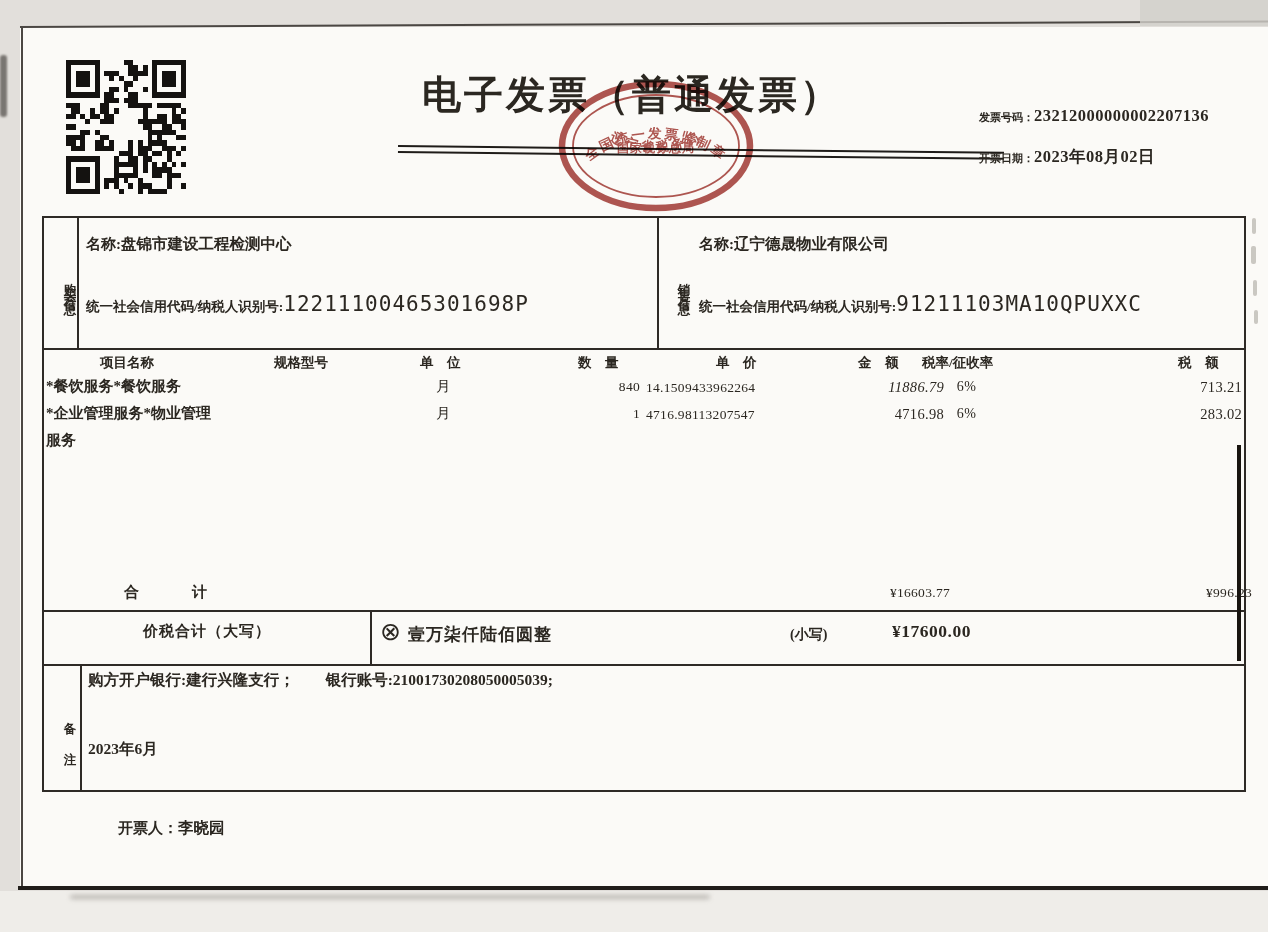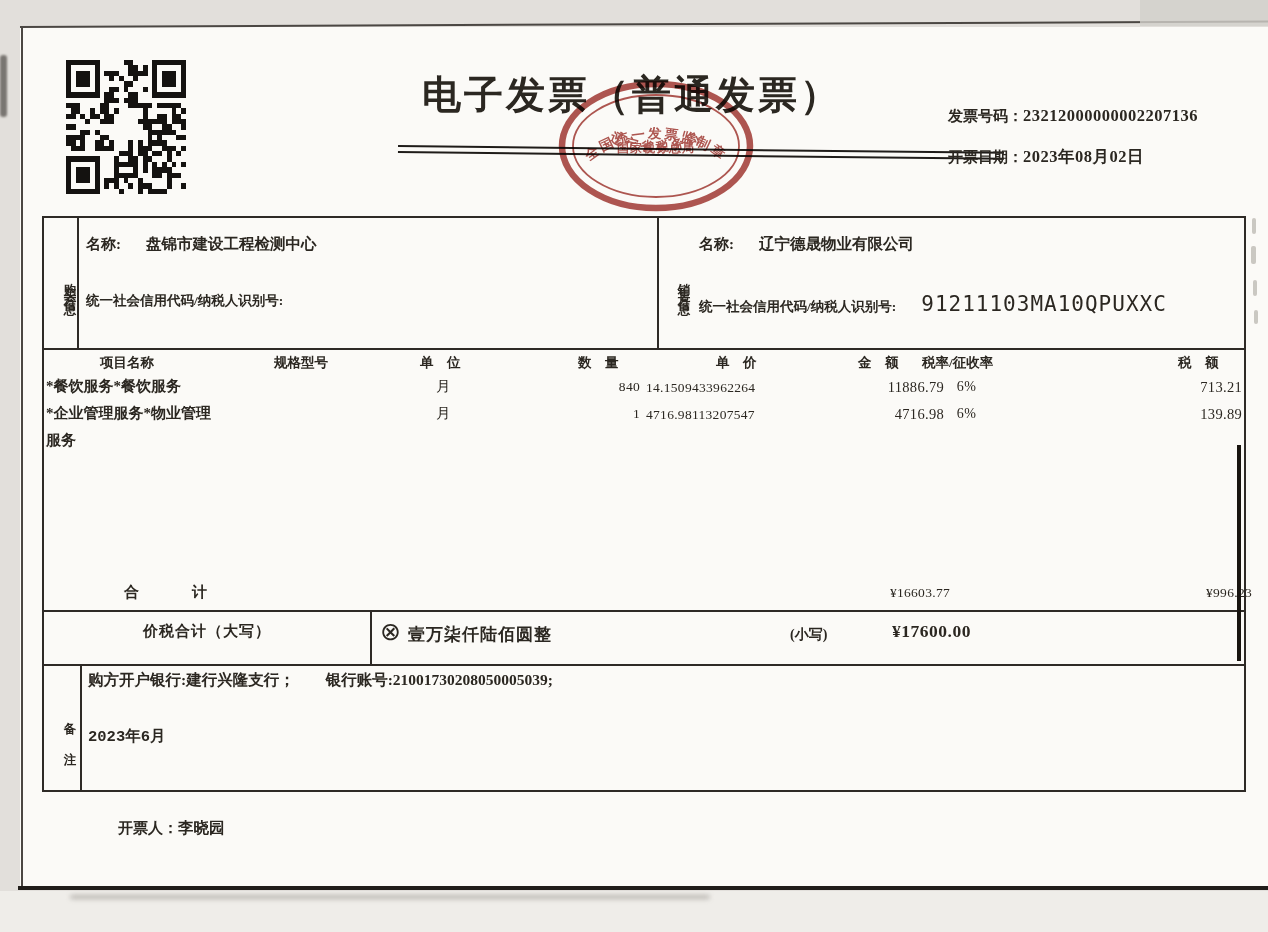--- a/index.html
+++ b/index.html
@@ -24,32 +24,32 @@
 
   .title{
     left:412px;top:68px;width:440px;text-align:center;
     font-size:39px;font-weight:700;letter-spacing:3px;white-space:nowrap;
   }
   .title-rule{left:398px;top:145px;width:606px;transform:rotate(0.65deg);transform-origin:left center;}
   .title-rule .bar{height:2.4px;background:#1f1c19;}
   .title-rule .gap{height:3.2px;}
 
   .meta-row{white-space:nowrap;font-size:15px;}
-  .meta-label{font-weight:700;font-size:15px;}
+  .meta-label{font-weight:700;font-size:11px;margin-left:31px;}
   .meta-value{font-weight:700;font-size:16.5px;letter-spacing:.5px;}
 
   .qr{left:66px;top:60px;width:120px;height:134px;}
 
   .stamp{left:556px;top:76px;width:200px;height:140px;mix-blend-mode:multiply;opacity:.88;}
 
   .frame{
     left:42px;top:216px;width:1200px;height:572px;
     border:2.2px solid #2e2a26;background:transparent;
   }
-  .frame .abs{position:absolute;gap:25px;}
+  .frame .abs{position:absolute;}
   .vline{background:#2e2a26;width:1.8px;}
   .hline{background:#2e2a26;height:1.8px;}
   .vlabel{
     writing-mode:vertical-rl;text-orientation:upright;
     font-size:12.5px;font-weight:600;letter-spacing:5px;line-height:1;
     text-align:center;
   }
   .party-label{font-size:15px;font-weight:600;white-space:nowrap;}
   .party-name{font-size:15.5px;font-weight:700;}
   .taxid-label{font-size:13.5px;font-weight:600;}
@@ -333,20 +333,21 @@
 
   <div class="abs vline" style="left:33px;top:0;height:130px;"></div>
   <div class="abs vlabel" style="left:3px;top:10px;width:29px;height:114px;">购买方信息</div>
 
   <div class="abs baseline" style="left:42px;top:16px;">
     <span class="party-label">名称:</span>
     <span class="party-name">盘锦市建设工程检测中心</span>
   </div>
   <div class="abs baseline" style="left:42px;top:74px;">
     <span class="taxid-label">统一社会信用代码/纳税人识别号:</span>
+    <span class="taxid-value">12211100465301698P</span>
   </div>
 
   <div class="abs vline" style="left:613px;top:0;height:130px;"></div>
   <div class="abs vlabel" style="left:617px;top:10px;width:29px;height:114px;">销售方信息</div>
 
   <div class="abs baseline" style="left:655px;top:16px;">
     <span class="party-label">名称:</span>
     <span class="party-name">辽宁德晟物业有限公司</span>
   </div>
   <div class="abs baseline" style="left:655px;top:74px;">
@@ -362,52 +363,52 @@
   <span class="abs col-head" style="left:534px;top:136px;">数　量</span>
   <span class="abs col-head" style="left:672px;top:136px;">单　价</span>
   <span class="abs col-head" style="left:814px;top:136px;">金　额</span>
   <span class="abs col-head" style="left:878px;top:136px;">税率/征收率</span>
   <span class="abs col-head" style="left:1134px;top:136px;">税　额</span>
 
   <span class="abs item-name" style="left:2px;top:159px;">*餐饮服务*餐饮服务</span>
   <span class="abs cell" style="left:392px;top:159px;">月</span>
   <span class="abs num right" style="left:520px;top:161px;width:76px;">840</span>
   <span class="abs num" style="left:602px;top:162px;">14.1509433962264</span>
-  <span class="abs num right" style="left:790px;top:161px;width:110px;font-size:14.5px;">11886.79</span>
+  <span class="abs num right" style="left:790px;top:161px;width:110px;font-size:14.5px;font-style:italic;">11886.79</span>
   <span class="abs num center" style="left:895px;top:161px;width:55px;font-size:14px;">6%</span>
   <span class="abs num right" style="left:1090px;top:161px;width:108px;font-size:14.5px;">713.21</span>
 
   <span class="abs item-name" style="left:2px;top:186px;">*企业管理服务*物业管理</span>
   <span class="abs item-name" style="left:2px;top:213px;">服务</span>
   <span class="abs cell" style="left:392px;top:186px;">月</span>
   <span class="abs num right" style="left:520px;top:188px;width:76px;">1</span>
   <span class="abs num" style="left:602px;top:189px;">4716.98113207547</span>
   <span class="abs num right" style="left:790px;top:188px;width:110px;font-size:14.5px;">4716.98</span>
   <span class="abs num center" style="left:895px;top:188px;width:55px;font-size:14px;">6%</span>
-  <span class="abs num right" style="left:1090px;top:188px;width:108px;font-size:14.5px;">139.89</span>
+  <span class="abs num right" style="left:1090px;top:188px;width:108px;font-size:14.5px;">283.02</span>
 
   <span class="abs total-label" style="left:80px;top:365px;">合　　　计</span>
   <span class="abs num right" style="left:790px;top:367px;width:116px;">¥16603.77</span>
   <span class="abs num right" style="left:1100px;top:367px;width:108px;">¥996.23</span>
 
   <div class="abs hline" style="left:0;top:392px;width:1200px;height:2.4px;"></div>
 
   <span class="abs gt-label center" style="left:0;top:404px;width:326px;">价税合计（大写）</span>
   <div class="abs vline" style="left:326px;top:392px;height:54px;"></div>
   <span class="abs gt-mark" style="left:336px;top:401px;">⊗</span>
   <span class="abs gt-words" style="left:364px;top:405px;">壹万柒仟陆佰圆整</span>
   <span class="abs gt-small-label" style="left:746px;top:408px;">(小写)</span>
   <span class="abs gt-amount" style="left:805px;top:403px;">¥17600.00</span>
 
   <div class="abs hline" style="left:0;top:446px;width:1200px;height:2px;"></div>
 
   <div class="abs vline" style="left:36px;top:446px;height:126px;"></div>
   <div class="abs vlabel" style="left:6px;top:480px;width:26px;height:88px;letter-spacing:30px;">备注</div>
   <div class="abs remark-line" style="left:44px;top:450px;">购方开户银行:建行兴隆支行；　　银行账号:21001730208050005039;</div>
-  <div class="abs remark-line" style="left:44px;top:508px;font-family:Liberation Mono, monospace;">2023年6月</div>
+  <div class="abs remark-line" style="left:44px;top:519px;">2023年6月</div>
 </div>
 
 <div class="abs right-border-dark"></div>
 
 <div class="abs scribble" style="left:1252px;top:218px;width:4px;height:16px;"></div>
 <div class="abs scribble" style="left:1251px;top:246px;width:5px;height:18px;"></div>
 <div class="abs scribble" style="left:1253px;top:280px;width:4px;height:16px;"></div>
 <div class="abs scribble" style="left:1254px;top:310px;width:4px;height:14px;"></div>
 
 <div class="abs baseline" style="left:118px;top:818px;">

